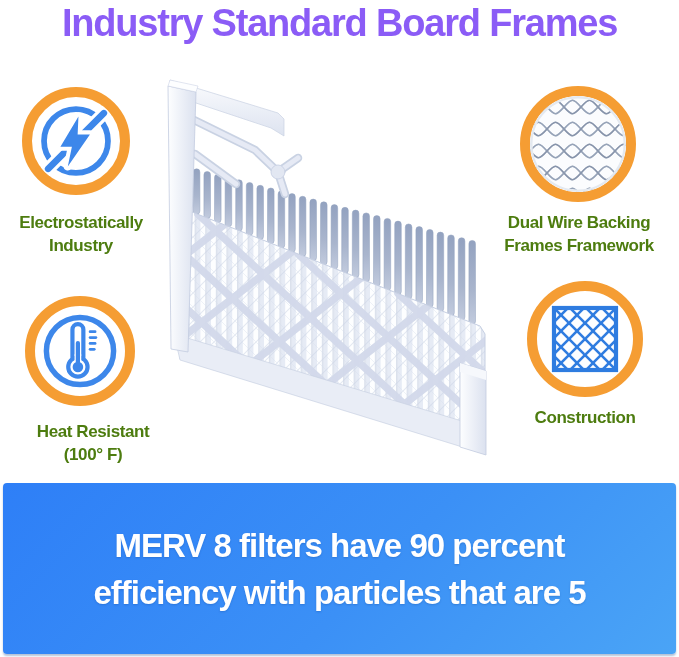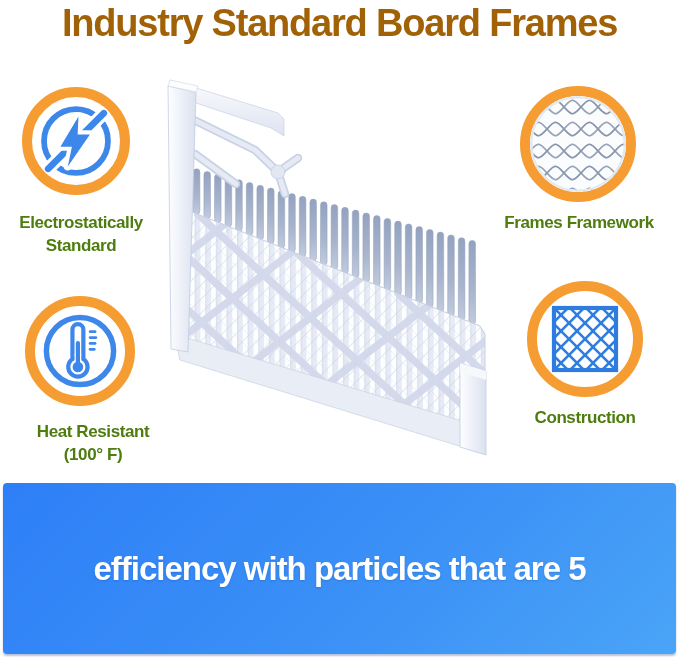--- a/index.html
+++ b/index.html
@@ -3,21 +3,21 @@
 <meta charset="utf-8">
 <style>
   html,body { margin:0; padding:0; background:#ffffff; }
   .canvas {
     position:relative; width:679px; height:657px; background:#ffffff;
     overflow:hidden; font-family:"Liberation Sans", sans-serif;
   }
   
   .title {
     position:absolute; top:0; left:0; right:0; text-align:center;
-    font-size:38px; font-weight:bold; color:#a16207; letter-spacing:-1.2px;
+    font-size:38px; font-weight:bold; color:#8b5cf6; letter-spacing:-1.2px;
     line-height:46px; white-space:nowrap;
   }
   
   .ring {
     position:absolute; border:10px solid #f59d33; border-radius:50%;
     background:#ffffff; box-sizing:border-box;
     display:flex; align-items:center; justify-content:center; overflow:hidden;
   }
   .ring svg { display:block; }
   .ring-tl { left:22px;  top:87px;  width:108px; height:108px; }
@@ -172,21 +172,21 @@
     <svg width="82" height="82" viewBox="0 0 100 100">
       <circle cx="50" cy="50" r="39" fill="none" stroke="#3d87ea" stroke-width="7"></circle>
       <path d="M12,88 L88,12" stroke="#ffffff" stroke-width="16" stroke-linecap="round" fill="none"></path>
       <path d="M16,84 L84,16" stroke="#3d87ea" stroke-width="8" stroke-linecap="round" fill="none"></path>
       <path d="M53,20 L31,57 L45,57 L40,81 L67,42 L52,42 Z" fill="#ffffff" stroke="#ffffff" stroke-width="10" stroke-linejoin="round"></path>
       <path d="M53,20 L31,57 L45,57 L40,81 L67,42 L52,42 Z" fill="#3d87ea"></path>
     </svg>
   </div>
   <div class="feat-label label-tl">
     <div>Electrostatically</div>
-    <div>Standard</div>
+    <div>Industry</div>
   </div>
 
   <div class="ring ring-tr">
     <svg width="96" height="96" viewBox="0 0 96 96">
       <defs>
         <pattern id="mesh" width="34" height="22" patternUnits="userSpaceOnUse">
           <path d="M0,11 C8,2 9,2 17,11 C25,20 26,20 34,11" stroke="#96a3b8" stroke-width="1.7" fill="none"></path>
           <path d="M0,11 C8,20 9,20 17,11 C25,2 26,2 34,11" stroke="#8794ab" stroke-width="1.7" fill="none"></path>
         </pattern>
         <clipPath id="meshClip">
@@ -195,20 +195,21 @@
       </defs>
       <g clip-path="url(#meshClip)">
         <rect width="96" height="96" fill="#fbfcfe"></rect>
         <rect width="96" height="96" fill="url(#mesh)"></rect>
         <rect x="-17" y="3" width="130" height="96" fill="url(#mesh)" opacity="0.45"></rect>
         <circle cx="48" cy="48" r="47" fill="none" stroke="#e4e9f0" stroke-width="3"></circle>
       </g>
     </svg>
   </div>
   <div class="feat-label label-tr">
+    <div>Dual Wire Backing</div>
     <div>Frames Framework</div>
   </div>
 
   <div class="ring ring-bl">
     <svg width="84" height="84" viewBox="0 0 100 100">
       <circle cx="50" cy="50" r="40" fill="none" stroke="#3d87ea" stroke-width="6.5"></circle>
       <rect x="41" y="18" width="13" height="46" rx="6.5" fill="#ffffff" stroke="#3d87ea" stroke-width="5"></rect>
       <circle cx="47.5" cy="69" r="11.5" fill="#ffffff" stroke="#3d87ea" stroke-width="5"></circle>
       <rect x="43.5" y="54" width="8" height="12" fill="#ffffff"></rect>
       <circle cx="47.5" cy="69" r="6.3" fill="#3d87ea"></circle>
@@ -239,16 +240,17 @@
       </defs>
       <rect x="17" y="17" width="62" height="62" fill="#fdfeff" stroke="#2e7ce0" stroke-width="4.2"></rect>
       <rect x="17" y="17" width="62" height="62" fill="url(#diag)" clip-path="url(#sqClip)"></rect>
     </svg>
   </div>
   <div class="feat-label label-br">
     <div>Construction</div>
   </div>
 
   <div class="banner">
+    <div class="banner-line">MERV 8 filters have 90 percent</div>
     <div class="banner-line">efficiency with particles that are 5</div>
   </div>
 
 </div>
 
 </body></html>

